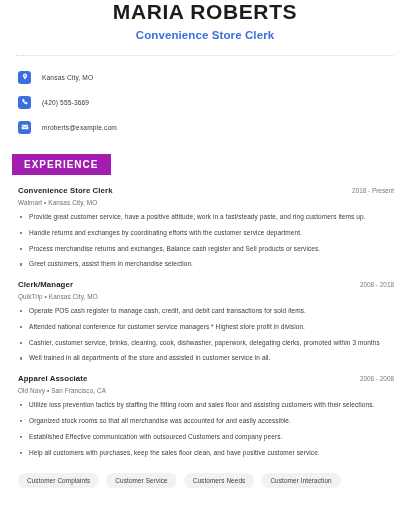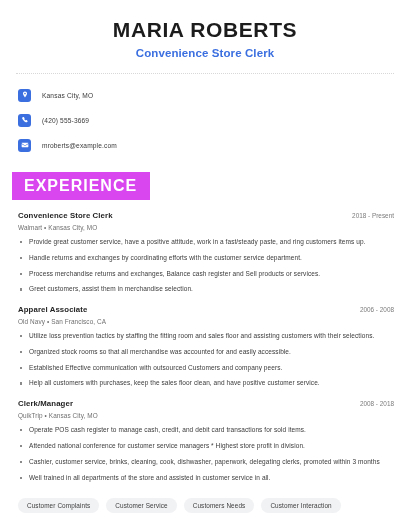--- a/index.html
+++ b/index.html
@@ -18,21 +18,20 @@
     width: 410px;
     height: 530px;
     box-sizing: border-box;
     padding: 0 14px;
     position: relative;
   }
 
   
   .header {
     text-align: center;
-    padding-top: 18px;
   }
   .full-name {
     font-size: 21px;
     font-weight: bold;
     letter-spacing: 0.6px;
     color: #1c1c1c;
     line-height: 1.1;
   }
   .job-title {
     font-size: 11.5px;
@@ -73,23 +72,23 @@
   .c-icon svg { display: block; }
   .contact-text {
     font-size: 6.6px;
     color: #3a3a3a;
     letter-spacing: 0.15px;
   }
 
   
   .section-badge {
     display: inline-block;
-    background: #d946ef;
+    background: #a21caf;
     color: #ffffff;
-    font-size: 16px;
+    font-size: 10px;
     font-weight: bold;
     letter-spacing: 1px;
     padding: 5px 13px 5px 12px;
     margin-left: -2px;
   }
   .section-experience { margin-top: 18px; }
   .section-skills { margin-top: 16px; }
 
   
   .job {
@@ -216,45 +215,45 @@
       <ul class="bullets">
         <li>Provide great customer service, have a positive attitude, work in a fast/steady paste, and ring customers items up.</li>
         <li>Handle returns and exchanges by coordinating efforts with the customer service department.</li>
         <li>Process merchandise returns and exchanges, Balance cash register and Sell products or services.</li>
         <li>Greet customers, assist them in merchandise selection.</li>
       </ul>
     </div>
 
     <div class="job">
       <div class="job-head">
+        <span class="job-role">Clerk/Manager</span>
+        <span class="job-dates">2008 - 2018</span>
+      </div>
+      <div class="job-meta">QuikTrip • Kansas City, MO</div>
+      <ul class="bullets">
+        <li>Operate POS cash register to manage cash, credit, and debit card transactions for sold items.</li>
+        <li>Attended national conference for customer service managers * Highest store profit in division.</li>
+        <li>Cashier, customer service, brinks, cleaning, cook, dishwasher, paperwork, delegating clerks, promoted within 3 months</li>
+        <li>Well trained in all departments of the store and assisted in customer service in all.</li>
+      </ul>
+    </div>
+
+    <div class="job">
+      <div class="job-head">
         <span class="job-role">Apparel Associate</span>
         <span class="job-dates">2006 - 2008</span>
       </div>
       <div class="job-meta">Old Navy • San Francisco, CA</div>
       <ul class="bullets">
         <li>Utilize loss prevention tactics by staffing the fitting room and sales floor and assisting customers with their selections.</li>
         <li>Organized stock rooms so that all merchandise was accounted for and easily accessible.</li>
         <li>Established Effective communication with outsourced Customers and company peers.</li>
         <li>Help all customers with purchases, keep the sales floor clean, and have positive customer service.</li>
       </ul>
     </div>
-
-    <div class="job">
-      <div class="job-head">
-        <span class="job-role">Clerk/Manager</span>
-        <span class="job-dates">2008 - 2018</span>
-      </div>
-      <div class="job-meta">QuikTrip • Kansas City, MO</div>
-      <ul class="bullets">
-        <li>Operate POS cash register to manage cash, credit, and debit card transactions for sold items.</li>
-        <li>Attended national conference for customer service managers * Highest store profit in division.</li>
-        <li>Cashier, customer service, brinks, cleaning, cook, dishwasher, paperwork, delegating clerks, promoted within 3 months</li>
-        <li>Well trained in all departments of the store and assisted in customer service in all.</li>
-      </ul>
-    </div>
   </div>
 
   <div class="section-skills">
     <div class="skills">
       <span class="skill-pill">Customer Complaints</span>
       <span class="skill-pill">Customer Service</span>
       <span class="skill-pill">Customers Needs</span>
       <span class="skill-pill">Customer Interaction</span>
 
     </div>

